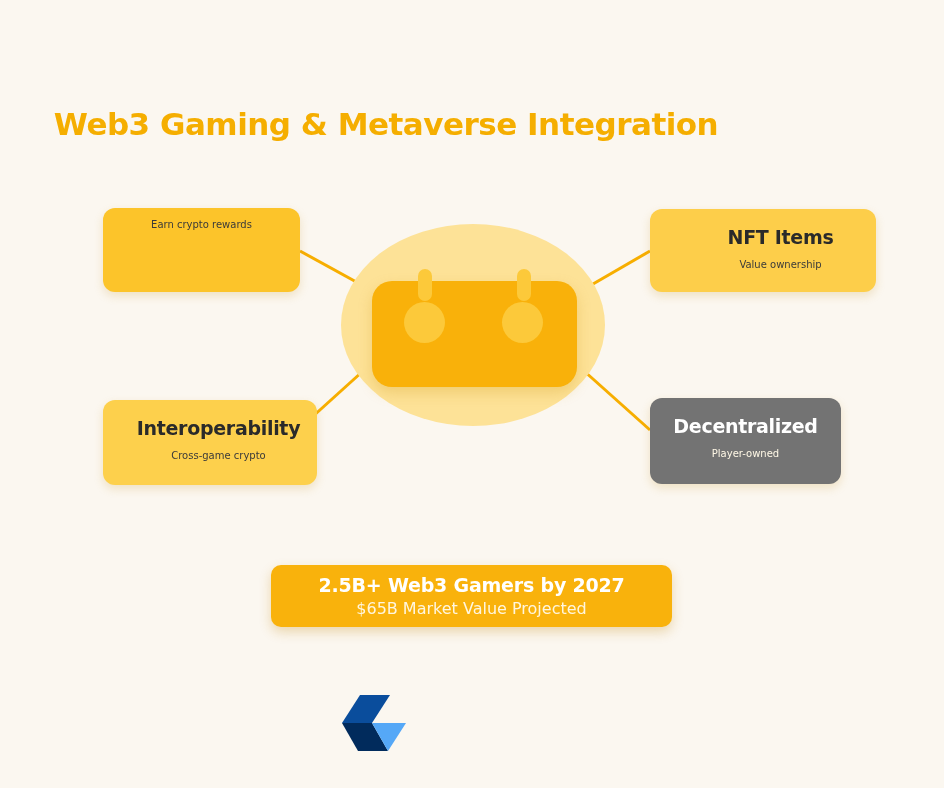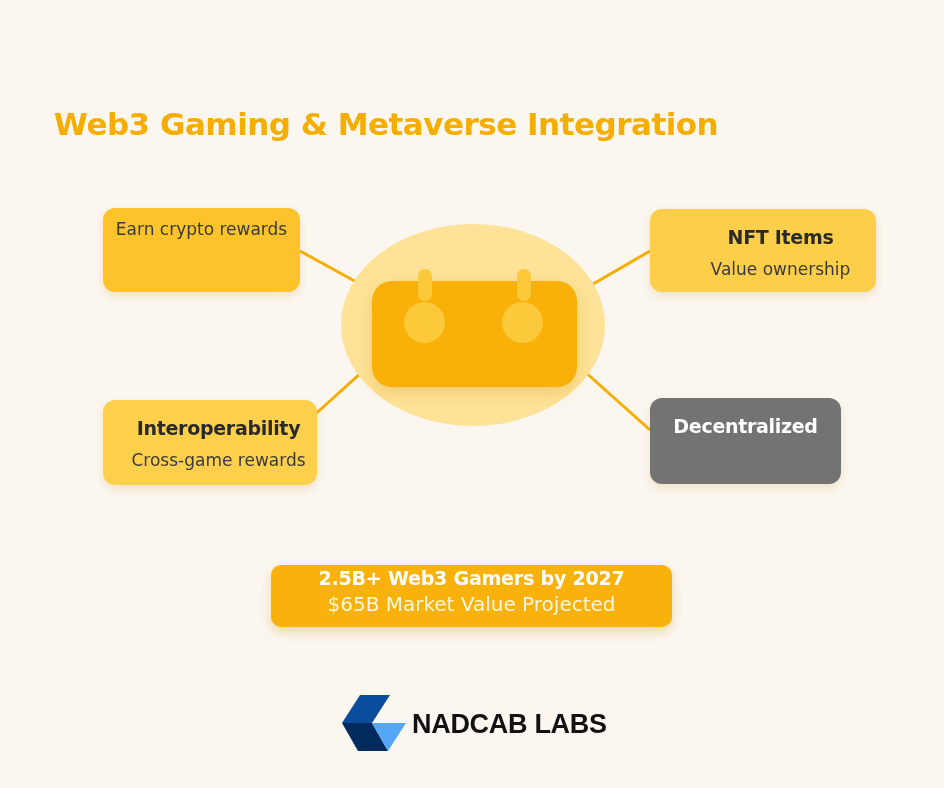--- a/index.html
+++ b/index.html
@@ -12,21 +12,21 @@
     position: absolute; left: 0; top: 106px; width: 772px; text-align: center;
     font-size: 31px; font-weight: bold; color: #F5AE00; letter-spacing: -0.5px;
   }
   svg.connectors { position: absolute; left: 0; top: 0; }
   .card {
     position: absolute; border-radius: 12px;
     box-shadow: 0 4px 10px rgba(200,150,40,0.22);
     text-align: center; color: #2A2A2A;
   }
   .card .h { font-weight: bold; font-size: 19px; margin-top: 17px; letter-spacing: -0.3px; }
-  .card .s { font-size: 17px; margin-top: 11px; color: #3a3a3a; }
+  .card .s { font-size: 10px; margin-top: 11px; color: #3a3a3a; }
   .card.light-text { color: #FFFFFF; }
   .card.light-text .s { color: #FFF8E6; }
 
   .hub-glow {
     position: absolute; left: 341px; top: 224px; width: 264px; height: 202px;
     border-radius: 50%; background: #FDE297;
   }
   .controller {
     position: absolute; left: 372px; top: 281px; width: 205px; height: 106px;
     background: #F9B10A; border-radius: 20px;
@@ -36,22 +36,22 @@
     position: absolute; width: 14px; height: 32px; border-radius: 7px; background: #FCC93A;
   }
   .knob {
     position: absolute; width: 41px; height: 41px; border-radius: 50%; background: #FCC93A;
   }
   .banner {
     position: absolute; left: 271px; top: 565px; width: 401px; height: 62px;
     background: #F9B20C; border-radius: 10px; text-align: center; color: #FFFFFF;
     box-shadow: 0 5px 12px rgba(200,140,20,0.3);
   }
-  .banner .h { font-weight: bold; font-size: 19px; margin-top: 2px; letter-spacing: -0.2px; }
-  .banner .s { font-size: 20px; margin-top: 3px; color: #FFF6DF; }
+  .banner .h { font-weight: bold; font-size: 19px; margin-top: 9px; letter-spacing: -0.2px; }
+  .banner .s { font-size: 16px; margin-top: 3px; color: #FFF6DF; }
 
   .logo { position: absolute; left: 340px; top: 693px; width: 270px; height: 62px; }
   .logo svg { position: absolute; left: 0; top: 0; }
   .logo-text {
     position: absolute; left: 72px; top: 16px; font-family: "Liberation Sans", sans-serif;
     font-weight: bold; font-size: 27px; color: #111111; letter-spacing: -0.3px; white-space: nowrap;
   }
 </style>
 </head>
 <body>
@@ -77,32 +77,32 @@
   <div class="s">Earn crypto rewards</div>
 </div>
 
 <div class="card" style="left:650px; top:209px; width:191px; height:83px; background:#FDCE4A;padding-left:35px;">
   <div class="h">NFT Items</div>
   <div class="s">Value ownership</div>
 </div>
 
 <div class="card" style="left:103px; top:400px; width:197px; height:85px; background:#FDD04C;padding-left:17px;">
   <div class="h">Interoperability</div>
-  <div class="s">Cross-game rewards</div>
+  <div class="s">Cross-game crypto</div>
 </div>
 
 <div class="card light-text" style="left:650px; top:398px; width:191px; height:86px; background:#737373;">
   <div class="h">Decentralized</div>
+  <div class="s">Player-owned</div>
 </div>
 
 <div class="banner">
   <div class="h">2.5B+ Web3 Gamers by 2027</div>
   <div class="s">$65B Market Value Projected</div>
 </div>
 
 <div class="logo">
   <svg width="68" height="62" viewBox="0 0 68 62">
     <polygon points="20,2 50,2 32,30 2,30" fill="#0A4D9C"></polygon>
     <polygon points="2,30 32,30 48,58 18,58" fill="#012B5C"></polygon>
     <polygon points="32,30 66,30 48,58" fill="#55A8F7"></polygon>
   </svg>
-  <div class="logo-text">NADCAB LABS</div>
 </div>
 
 </body></html>

